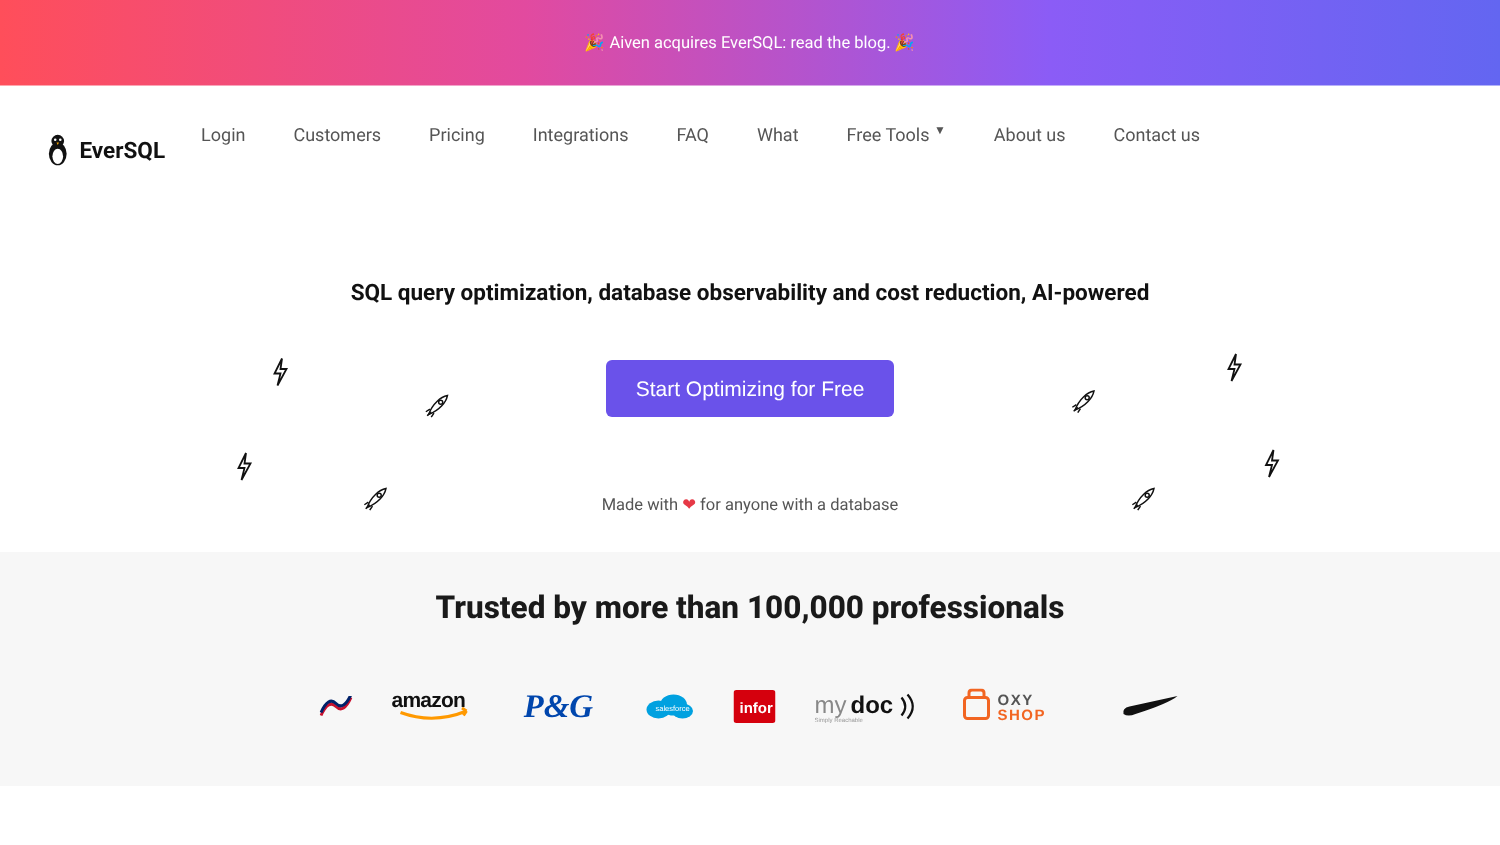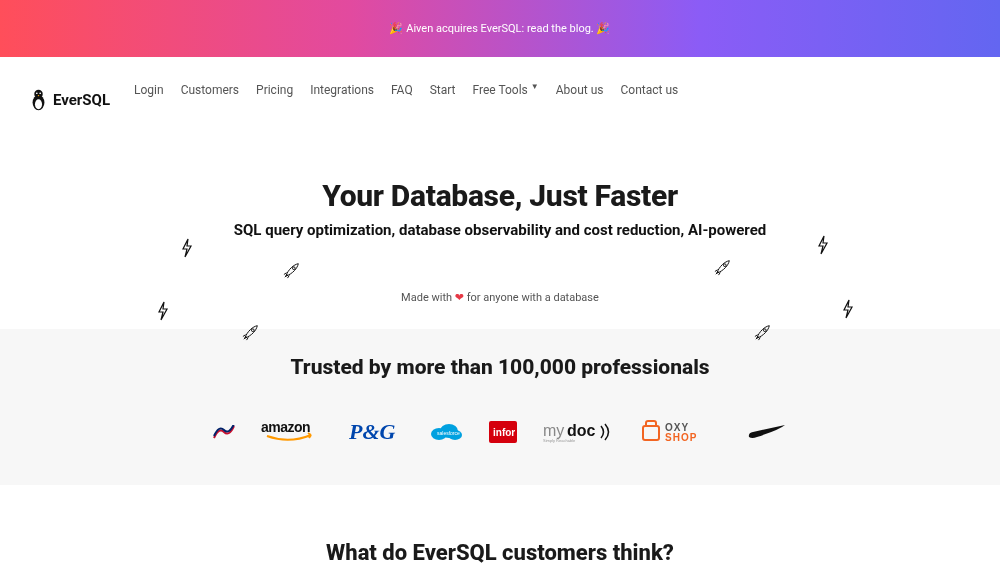--- a/index.html
+++ b/index.html
@@ -30,21 +30,21 @@
     display: flex;
     align-items: center;
     gap: 6px;
     cursor: pointer;
     margin-top: 20px;
   }
   .logo-img { display: inline-flex; }
   .logo-text { font-weight: 700; font-size: 15px; color: #111; }
   .nav-links {
     display: flex;
-    gap: 17px;
+    gap: 32px;
     margin-left: 24px;
     font-size: 12px;
     color: #555;
   }
   .nav-links span { cursor: pointer; }
   .nav-links .tools { display: inline-flex; align-items: flex-start; gap: 3px; }
   .tools-caret { font-size: 8px; line-height: 1; }
   .hero {
     text-align: center;
     padding: 55px 0 10px;
@@ -117,33 +117,33 @@
       </svg>
     </span>
     <span class="logo-text">EverSQL</span>
   </div>
   <nav class="nav-links">
     <span>Login</span>
     <span>Customers</span>
     <span>Pricing</span>
     <span>Integrations</span>
     <span>FAQ</span>
-    <span>Start</span>
+    <span>What</span>
     <span class="tools">
       <span>Free Tools</span>
       <span class="tools-caret">▼</span>
     </span>
     <span>About us</span>
     <span>Contact us</span>
   </nav>
 </header>
 
 <section class="hero">
-  <h1>Your Database, Just Faster</h1>
   <p class="sub">SQL query optimization, database observability and cost reduction, AI-powered</p>
+  <button class="cta-btn">Start Optimizing for Free</button>
   <p class="madewith">
     <span>Made with </span><span class="heart">❤</span><span> for anyone with a database</span>
   </p>
 
   
   <span class="decoration" style="left:180px; top:115px;">
     <svg width="14" height="20" viewBox="0 0 14 20" fill="none" stroke="#111" stroke-width="1.2">
         <path d="M8 1 L3 11 L7 11 L5 19 L11 8 L7 8 Z"></path>
       </svg>
   </span>

